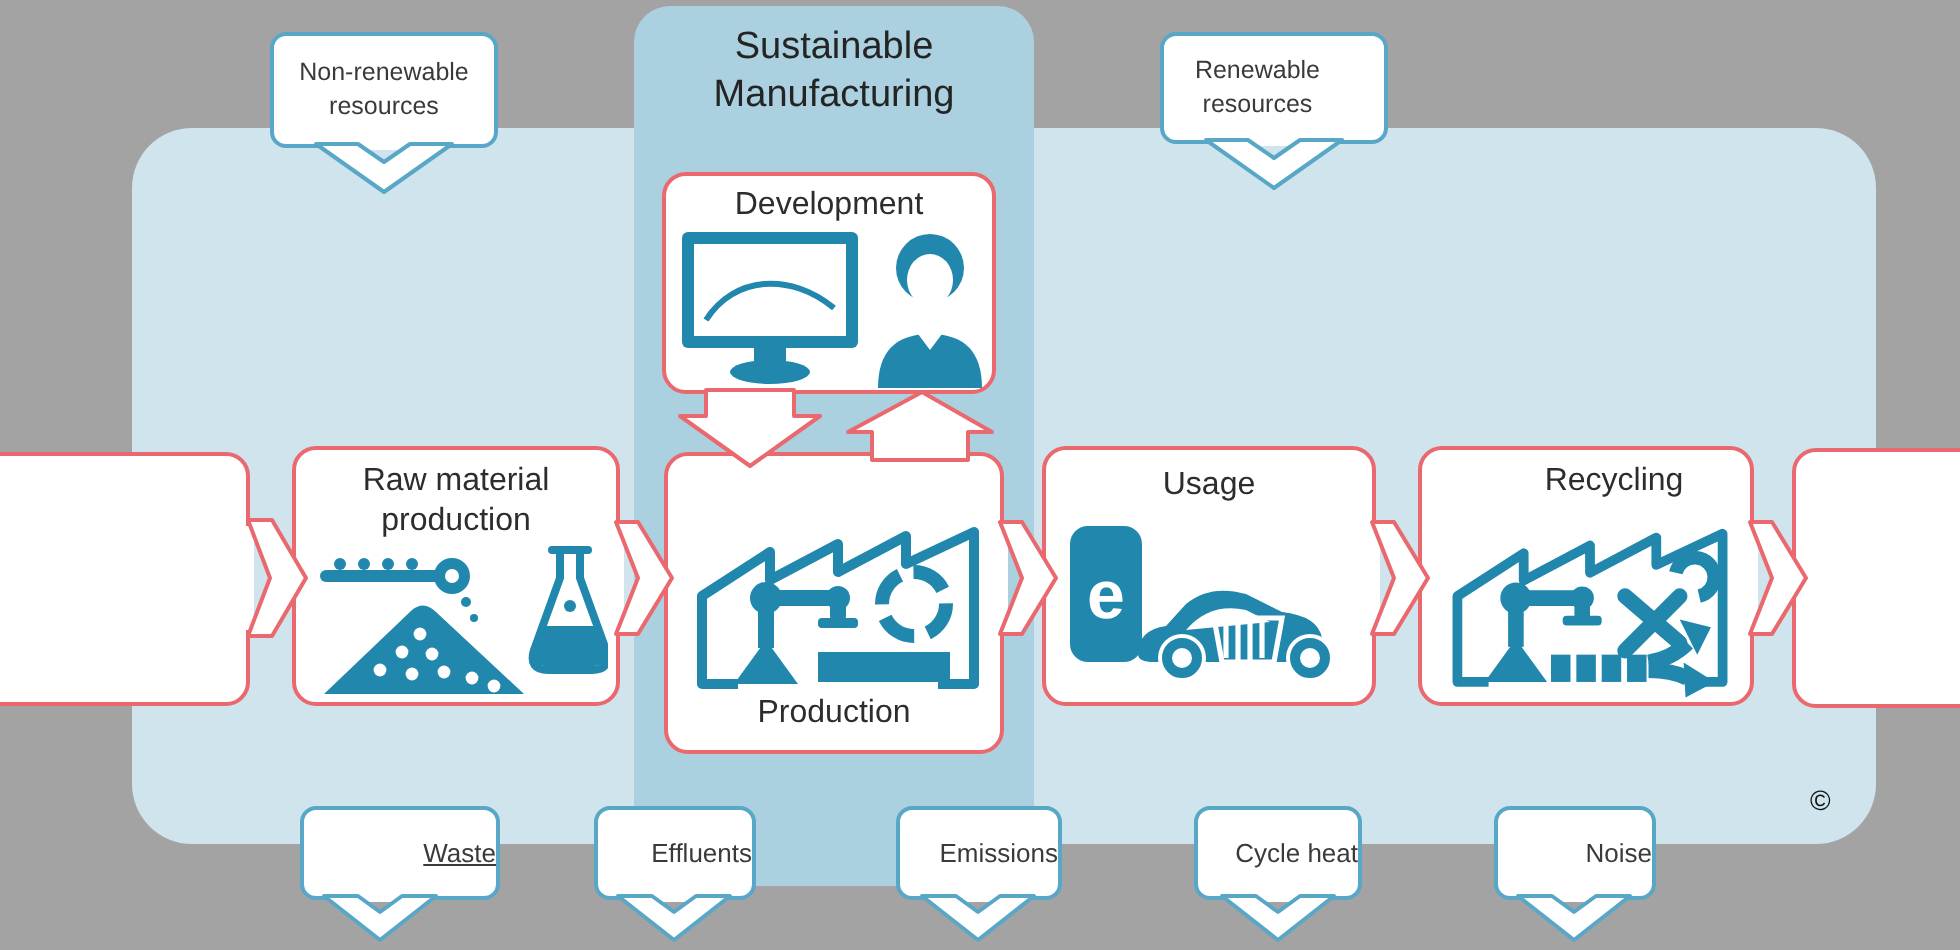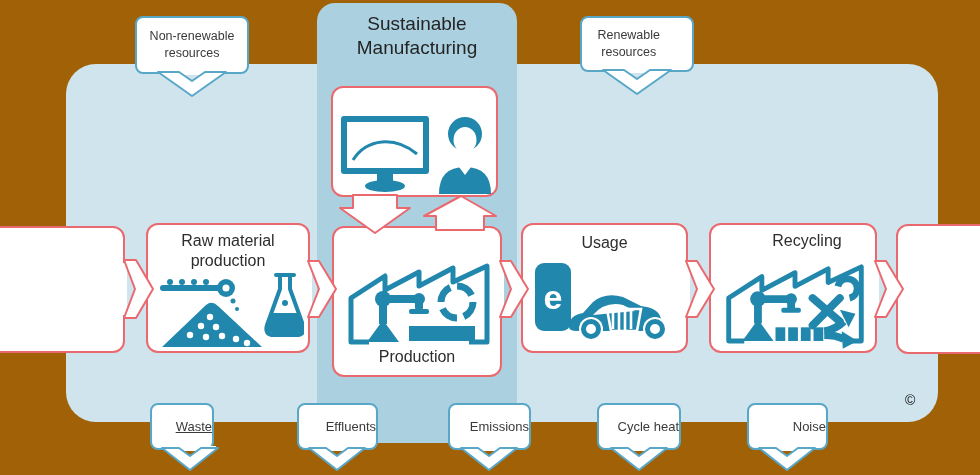--- a/index.html
+++ b/index.html
@@ -1,16 +1,16 @@
 <!DOCTYPE html>
 <html><head>
 <meta charset="utf-8">
 <style>
   html,body{margin:0;padding:0;background:#ffffff;font-family:"Liberation Sans",sans-serif;}
-  #stage{position:relative;width:980px;height:475px;overflow:hidden;background:#a16207;}
+  #stage{position:relative;width:980px;height:475px;overflow:hidden;background:#a3a3a3;}
   .abs{position:absolute;}
   .container{background:#cfe4ed;border-radius:30px;}
   .band{background:#abd1e0;border-radius:18px;}
   .title{color:#242424;text-align:center;}
   .box{background:#fff;border:2px solid #e9696f;border-radius:12px;box-sizing:border-box;}
   .box-label{color:#2d2d2d;font-size:16px;line-height:1.25;text-align:center;}
   .callout{background:#fff;border:2px solid #58a7c7;border-radius:8px;box-sizing:border-box;
            display:flex;align-items:center;justify-content:flex-end;text-align:center;color:#3a3a3a;}
   .callout.top{font-size:12.5px;line-height:1.35;}
   .callout.bottom{font-size:13px;}
@@ -70,20 +70,21 @@
       <g>
         <path d="M122 6 h18" stroke="#2187ad" stroke-width="4" stroke-linecap="round" fill="none"></path>
         <path d="M126 8 v12 L113 56 q-3 10 7 10 h22 q10 0 7-10 L136 20 V8" fill="none" stroke="#2187ad" stroke-width="4" stroke-linejoin="round"></path>
         <path d="M117 44 h28 l4 12 q2 8-6 8 h-24 q-8 0-6-8 z" fill="#2187ad"></path>
         <circle cx="131" cy="34" r="3" fill="#2187ad"></circle>
       </g>
     </svg>
   </div>
 
   <div class="abs box" style="left:331px;top:86px;width:167px;height:111px;">
+    <div class="box-label" style="margin-top:5px;">Development</div>
     <svg class="abs" style="left:6px;top:26px;" width="156" height="80" viewBox="0 0 156 80">
       <g>
         <rect x="2" y="2" width="88" height="58" rx="3" fill="#2187ad"></rect>
         <rect x="8" y="8" width="76" height="46" fill="#fff"></rect>
         <path d="M14 46 C 28 24 56 22 78 40" stroke="#2187ad" stroke-width="3" fill="none"></path>
         <rect x="38" y="60" width="16" height="8" fill="#2187ad"></rect>
         <ellipse cx="46" cy="72" rx="20" ry="6" fill="#2187ad"></ellipse>
       </g>
       <g>
         <circle cx="126" cy="20" r="17" fill="#2187ad"></circle>
@@ -163,21 +164,21 @@
       </g>
       <g>
         <path d="M110 80 Q 122 78 130 70" stroke="#2187ad" stroke-width="8" fill="none"></path>
         <path d="M126 58 l16 4 -7 14 z" fill="#2187ad"></path>
         <path d="M110 84 Q 122 84 130 88" stroke="#2187ad" stroke-width="8" fill="none"></path>
         <path d="M128 80 l16 10 -15 8 z" fill="#2187ad"></path>
       </g>
     </svg>
   </div>
 
-  <div class="abs callout bottom" style="left:150px;top:403px;width:64px;height:47px;text-decoration:underline;">
+  <div class="abs callout bottom" style="left:150px;top:403px;width:100px;height:47px;text-decoration:underline;">
     <span>Waste</span>
   </div>
   <div class="abs callout bottom" style="left:297px;top:403px;width:81px;height:47px;">
     <span>Effluents</span>
   </div>
   <div class="abs callout bottom" style="left:448px;top:403px;width:83px;height:47px;">
     <span>Emissions</span>
   </div>
   <div class="abs callout bottom" style="left:597px;top:403px;width:84px;height:47px;">
     <span>Cycle heat</span>

